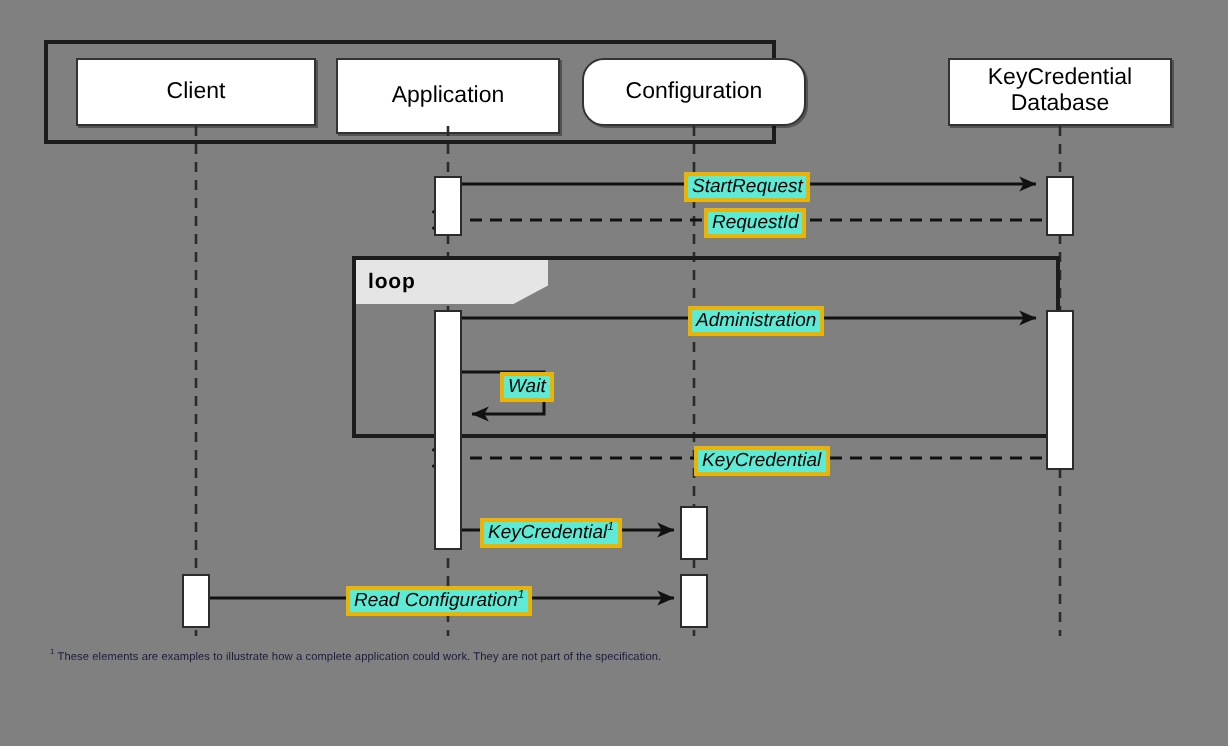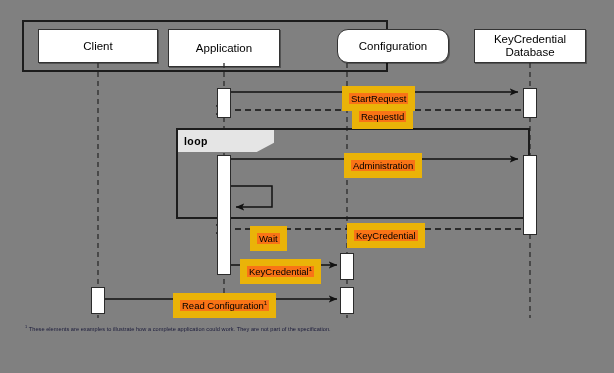--- a/index.html
+++ b/index.html
@@ -43,21 +43,20 @@
     align-items: center;
     justify-content: center;
     text-align: center;
     line-height: 1.12;
     font-size: 11.5px;
     color: #000;
     box-shadow: 1px 1px 0 rgba(0,0,0,0.35);
   }
   .participant.rounded {
     border-radius: 11px;
-    margin-left: 46px;
   }
   .participant span.lbl { display: block; padding: 0 3px; }
   sup { font-size: 0.62em; vertical-align: super; line-height: 0; }
 
   
   .group-frame {
     position: absolute;
     border: 2px solid #1c1c1c;
     box-sizing: border-box;
     background: transparent;
@@ -67,28 +66,29 @@
   .activation {
     position: absolute;
     background: #ffffff;
     border: 1px solid #2b2b2b;
     box-sizing: border-box;
   }
 
   
   .msg-label {
     position: absolute;
-    background: #f97316;
-    border: 7px solid #eab308;
+    background: #5eead4;
+    border: 2px solid #eab308;
     font-size: 9.5px;
     line-height: 11px;
     padding: 0 2px;
     white-space: nowrap;
     color: #000;
     box-sizing: border-box;
+    font-style: italic;
   }
 
   
   .frag {
     position: absolute;
     border: 2px solid #1c1c1c;
     box-sizing: border-box;
     background: transparent;
   }
   .frag-tab {
@@ -197,21 +197,21 @@
   </div>
 
   <div class="msg-label" style="left:352px; top:104px;">
     <span>RequestId</span>
   </div>
 
   <div class="msg-label" style="left:344px; top:153px;">
     <span>Administration</span>
   </div>
 
-  <div class="msg-label" style="left:250px; top:186px;margin-top:40px;">
+  <div class="msg-label" style="left:250px; top:186px;">
     <span>Wait</span>
   </div>
 
   <div class="msg-label" style="left:347px; top:223px;">
     <span>KeyCredential</span>
   </div>
 
   <div class="msg-label" style="left:240px; top:259px;">
     <span>KeyCredential</span><sup>1</sup>
   </div>

